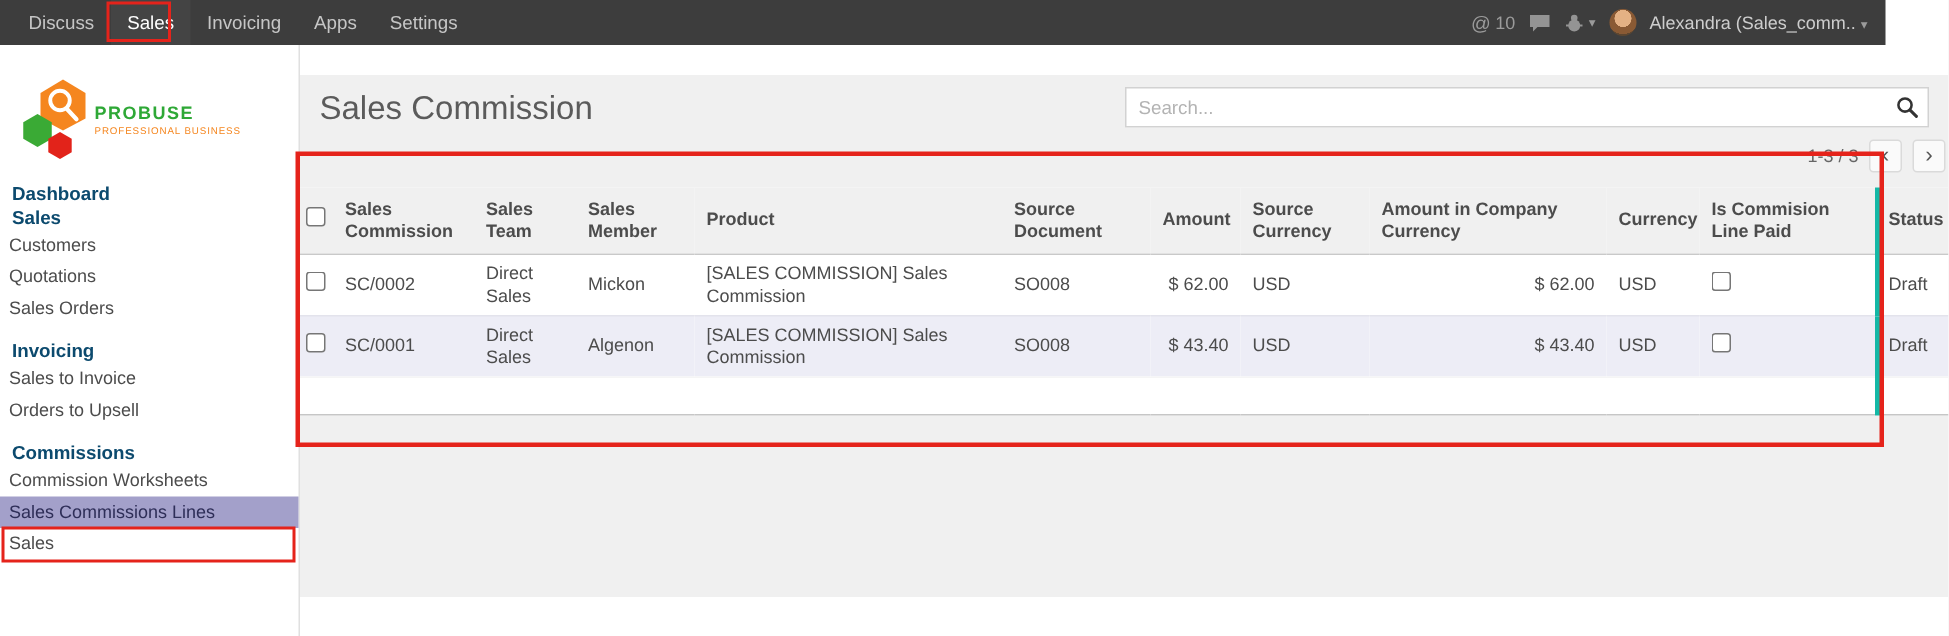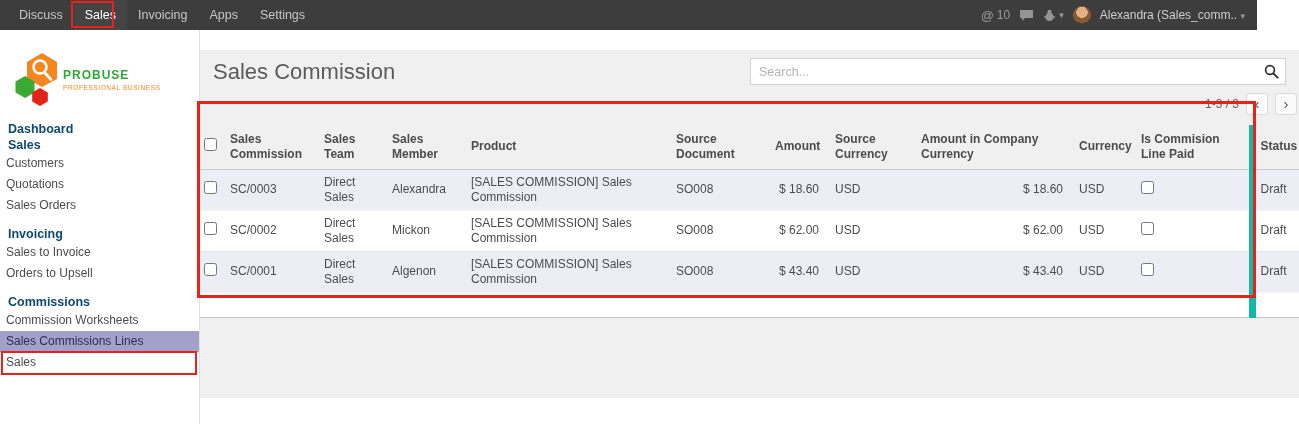--- a/index.html
+++ b/index.html
@@ -53,21 +53,21 @@
   .table-wrap { position:absolute; top:75px; left:0; width:1099px; }
   table { border-collapse:collapse; table-layout:fixed; width:1099px;
           font-size:12px; color:#4c4c4c; background:#fff; border-bottom:1px solid #c6c6c6; }
   thead th { font-weight:bold; text-align:left; padding:6px 8px; vertical-align:middle;
              background:#f0f0f0; border-bottom:1px solid #c9c9c9; height:44px; line-height:15px; cursor:pointer; }
   tbody td { padding:4px 8px; vertical-align:middle; height:41px; line-height:15px;
              border-top:1px solid rgba(0,0,0,0.04); }
   tr.lavender { background:#ededf6; }
   tr.white { background:#ffffff; }
   .num { text-align:right; }
-  .status-col { border-left:7px solid #14b8a6; padding-left:5px !important; padding-right:2px !important; }
+  .status-col { border-left:4px solid #14b8a6; padding-left:5px !important; padding-right:2px !important; }
   .cb { width:13px; height:13px; margin:0; }
   tr.filler td { height:25px; background:#fff; border-top:1px solid rgba(0,0,0,0.04); }
 
   
   .annotation { position:absolute; border:2px solid #e5231b; pointer-events:none; z-index:50; }
   #ann-menu  { left:71px;  top:1px;   width:43px;   height:27px; }
   #ann-table { left:197px; top:101px; width:1059px; height:197px; border-width:3px; }
   #ann-side  { left:1px;   top:351px; width:196px;  height:24px; }
 </style>
 </head>
@@ -184,34 +184,20 @@
             <th>Source Document</th>
             <th class="num">Amount</th>
             <th>Source Currency</th>
             <th>Amount in Company Currency</th>
             <th>Currency</th>
             <th>Is Commision Line Paid</th>
             <th class="status-col">Status</th>
           </tr>
         </thead>
         <tbody>
-          <tr class="lavender">
-            <td style="padding:4px 4px;"><input type="checkbox" class="cb" style=""></td>
-            <td>SC/0003</td>
-            <td>Direct Sales</td>
-            <td>Alexandra</td>
-            <td>[SALES COMMISSION] Sales Commission</td>
-            <td>SO008</td>
-            <td class="num">$ 18.60</td>
-            <td>USD</td>
-            <td class="num">$ 18.60</td>
-            <td>USD</td>
-            <td><input type="checkbox" class="cb" style=""></td>
-            <td class="status-col">Draft</td>
-          </tr>
           <tr class="white">
             <td style="padding:4px 4px;"><input type="checkbox" class="cb" style=""></td>
             <td>SC/0002</td>
             <td>Direct Sales</td>
             <td>Mickon</td>
             <td>[SALES COMMISSION] Sales Commission</td>
             <td>SO008</td>
             <td class="num">$ 62.00</td>
             <td>USD</td>
             <td class="num">$ 62.00</td>

